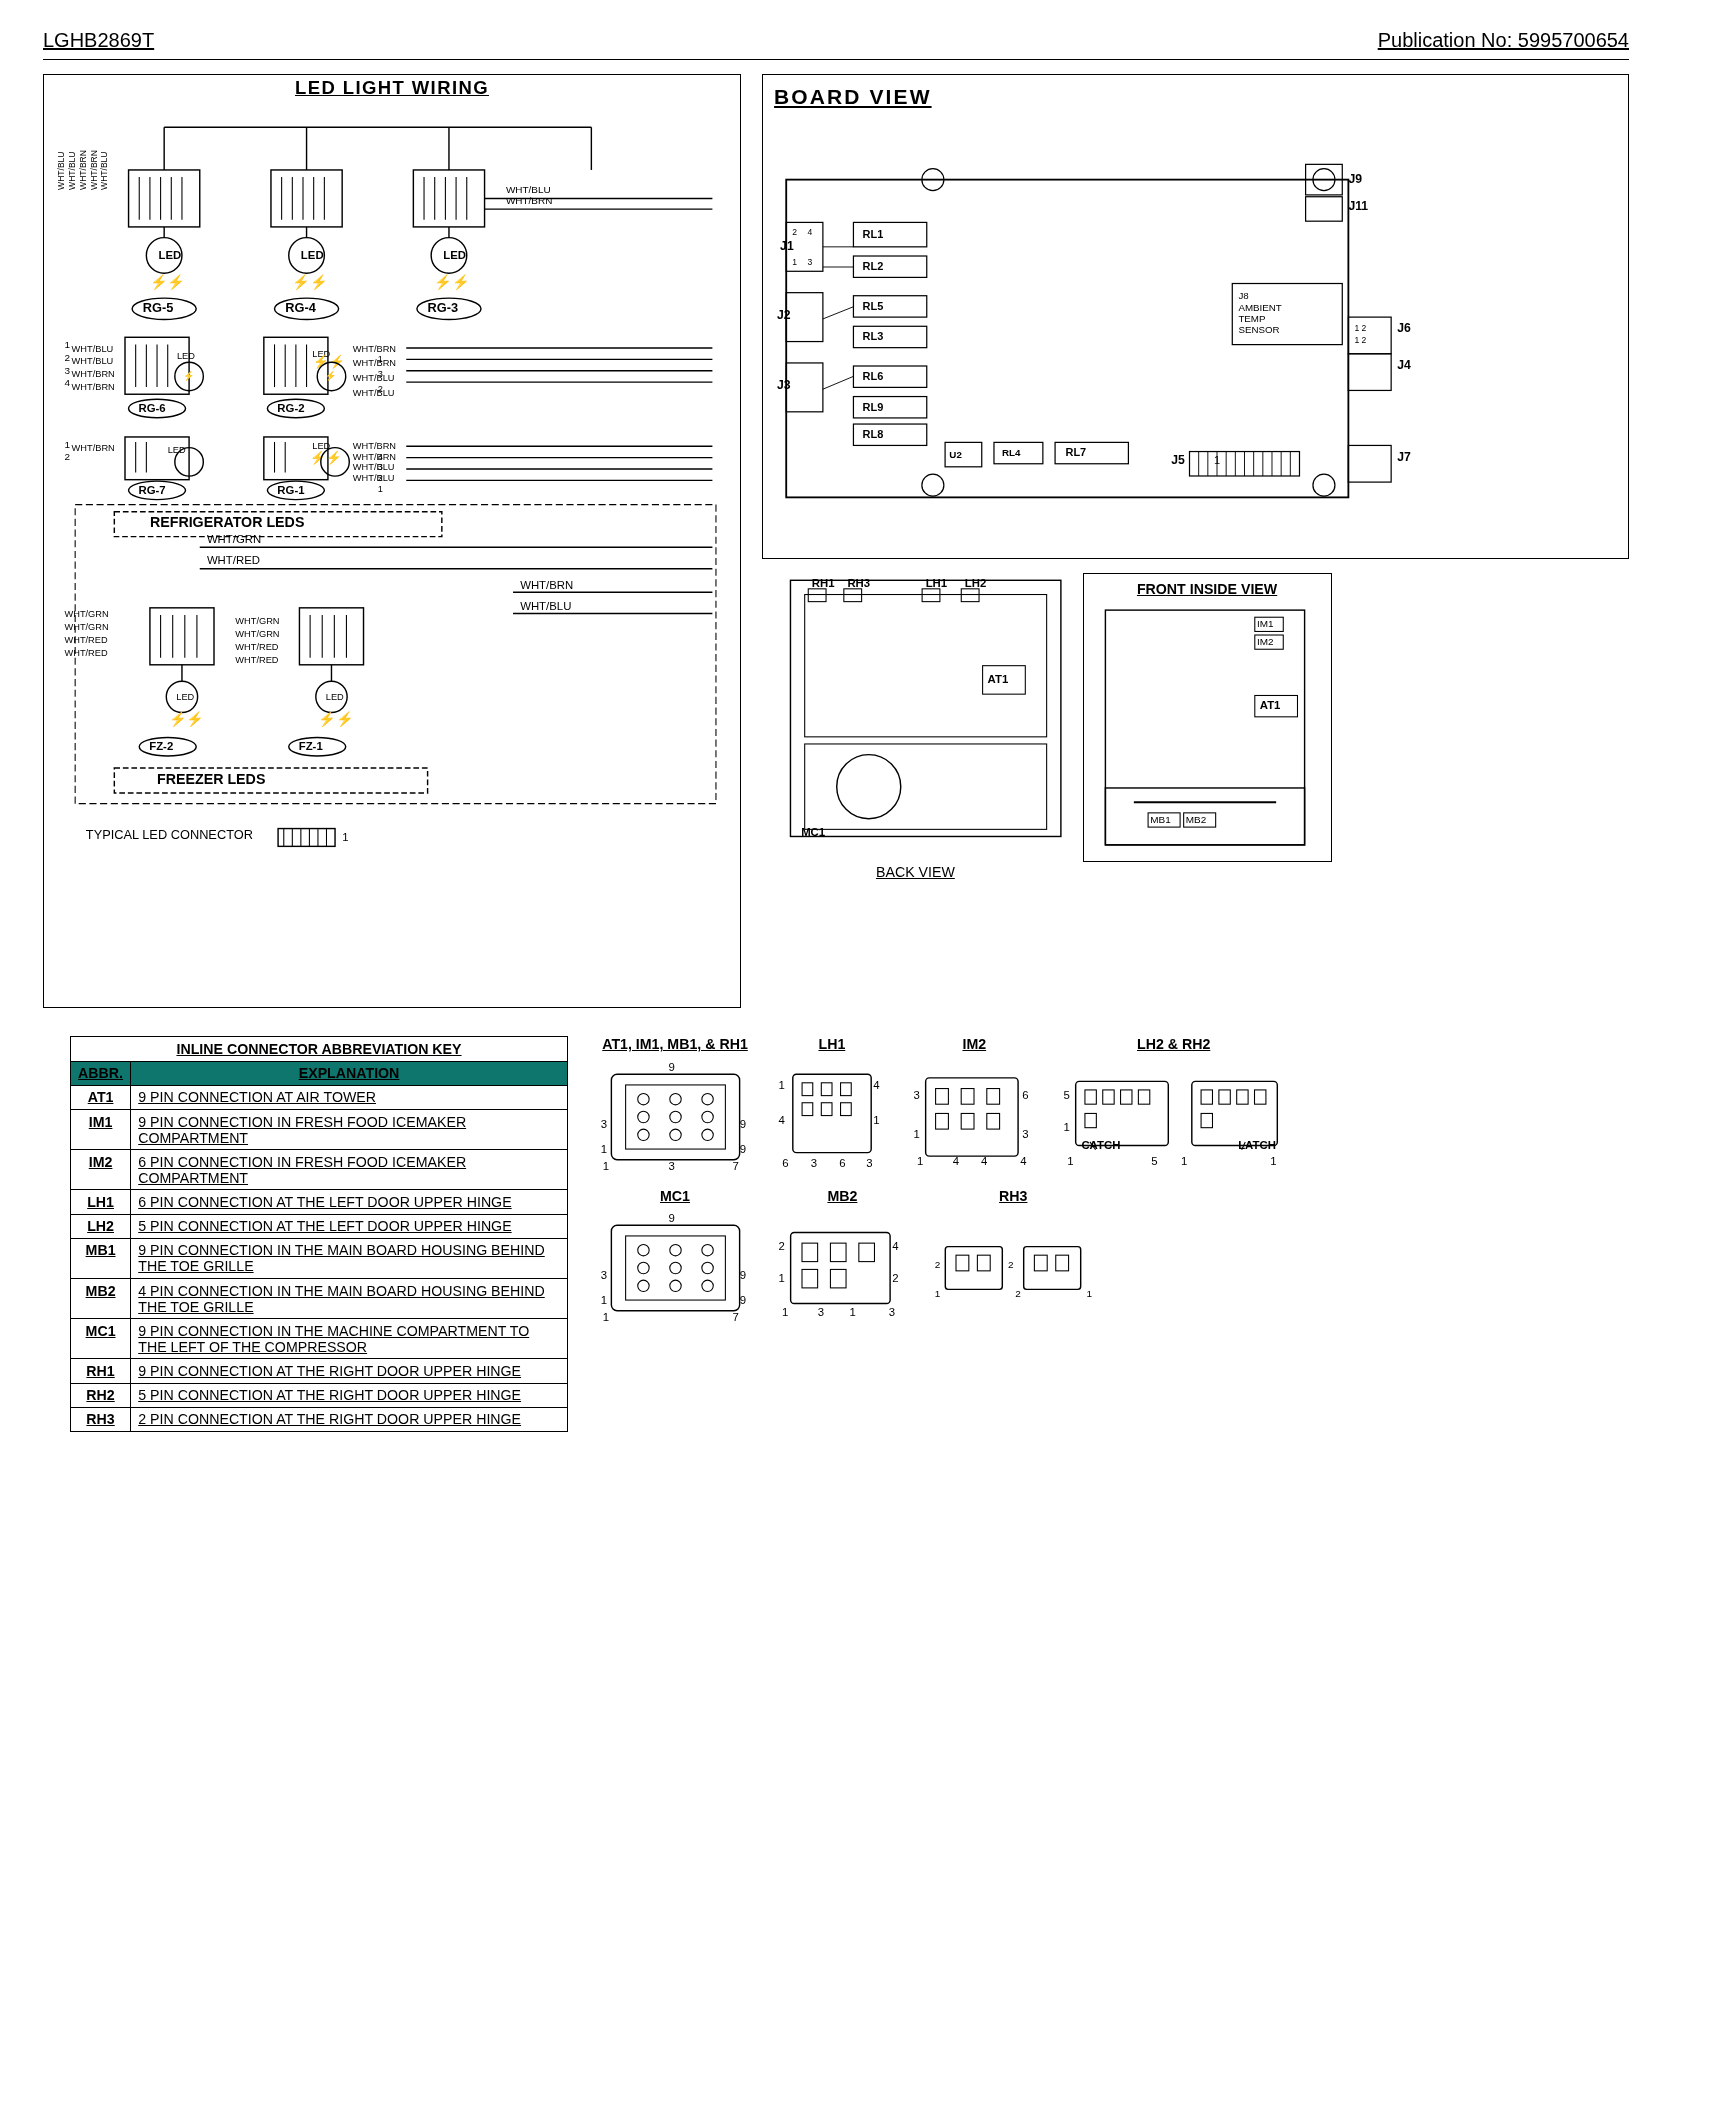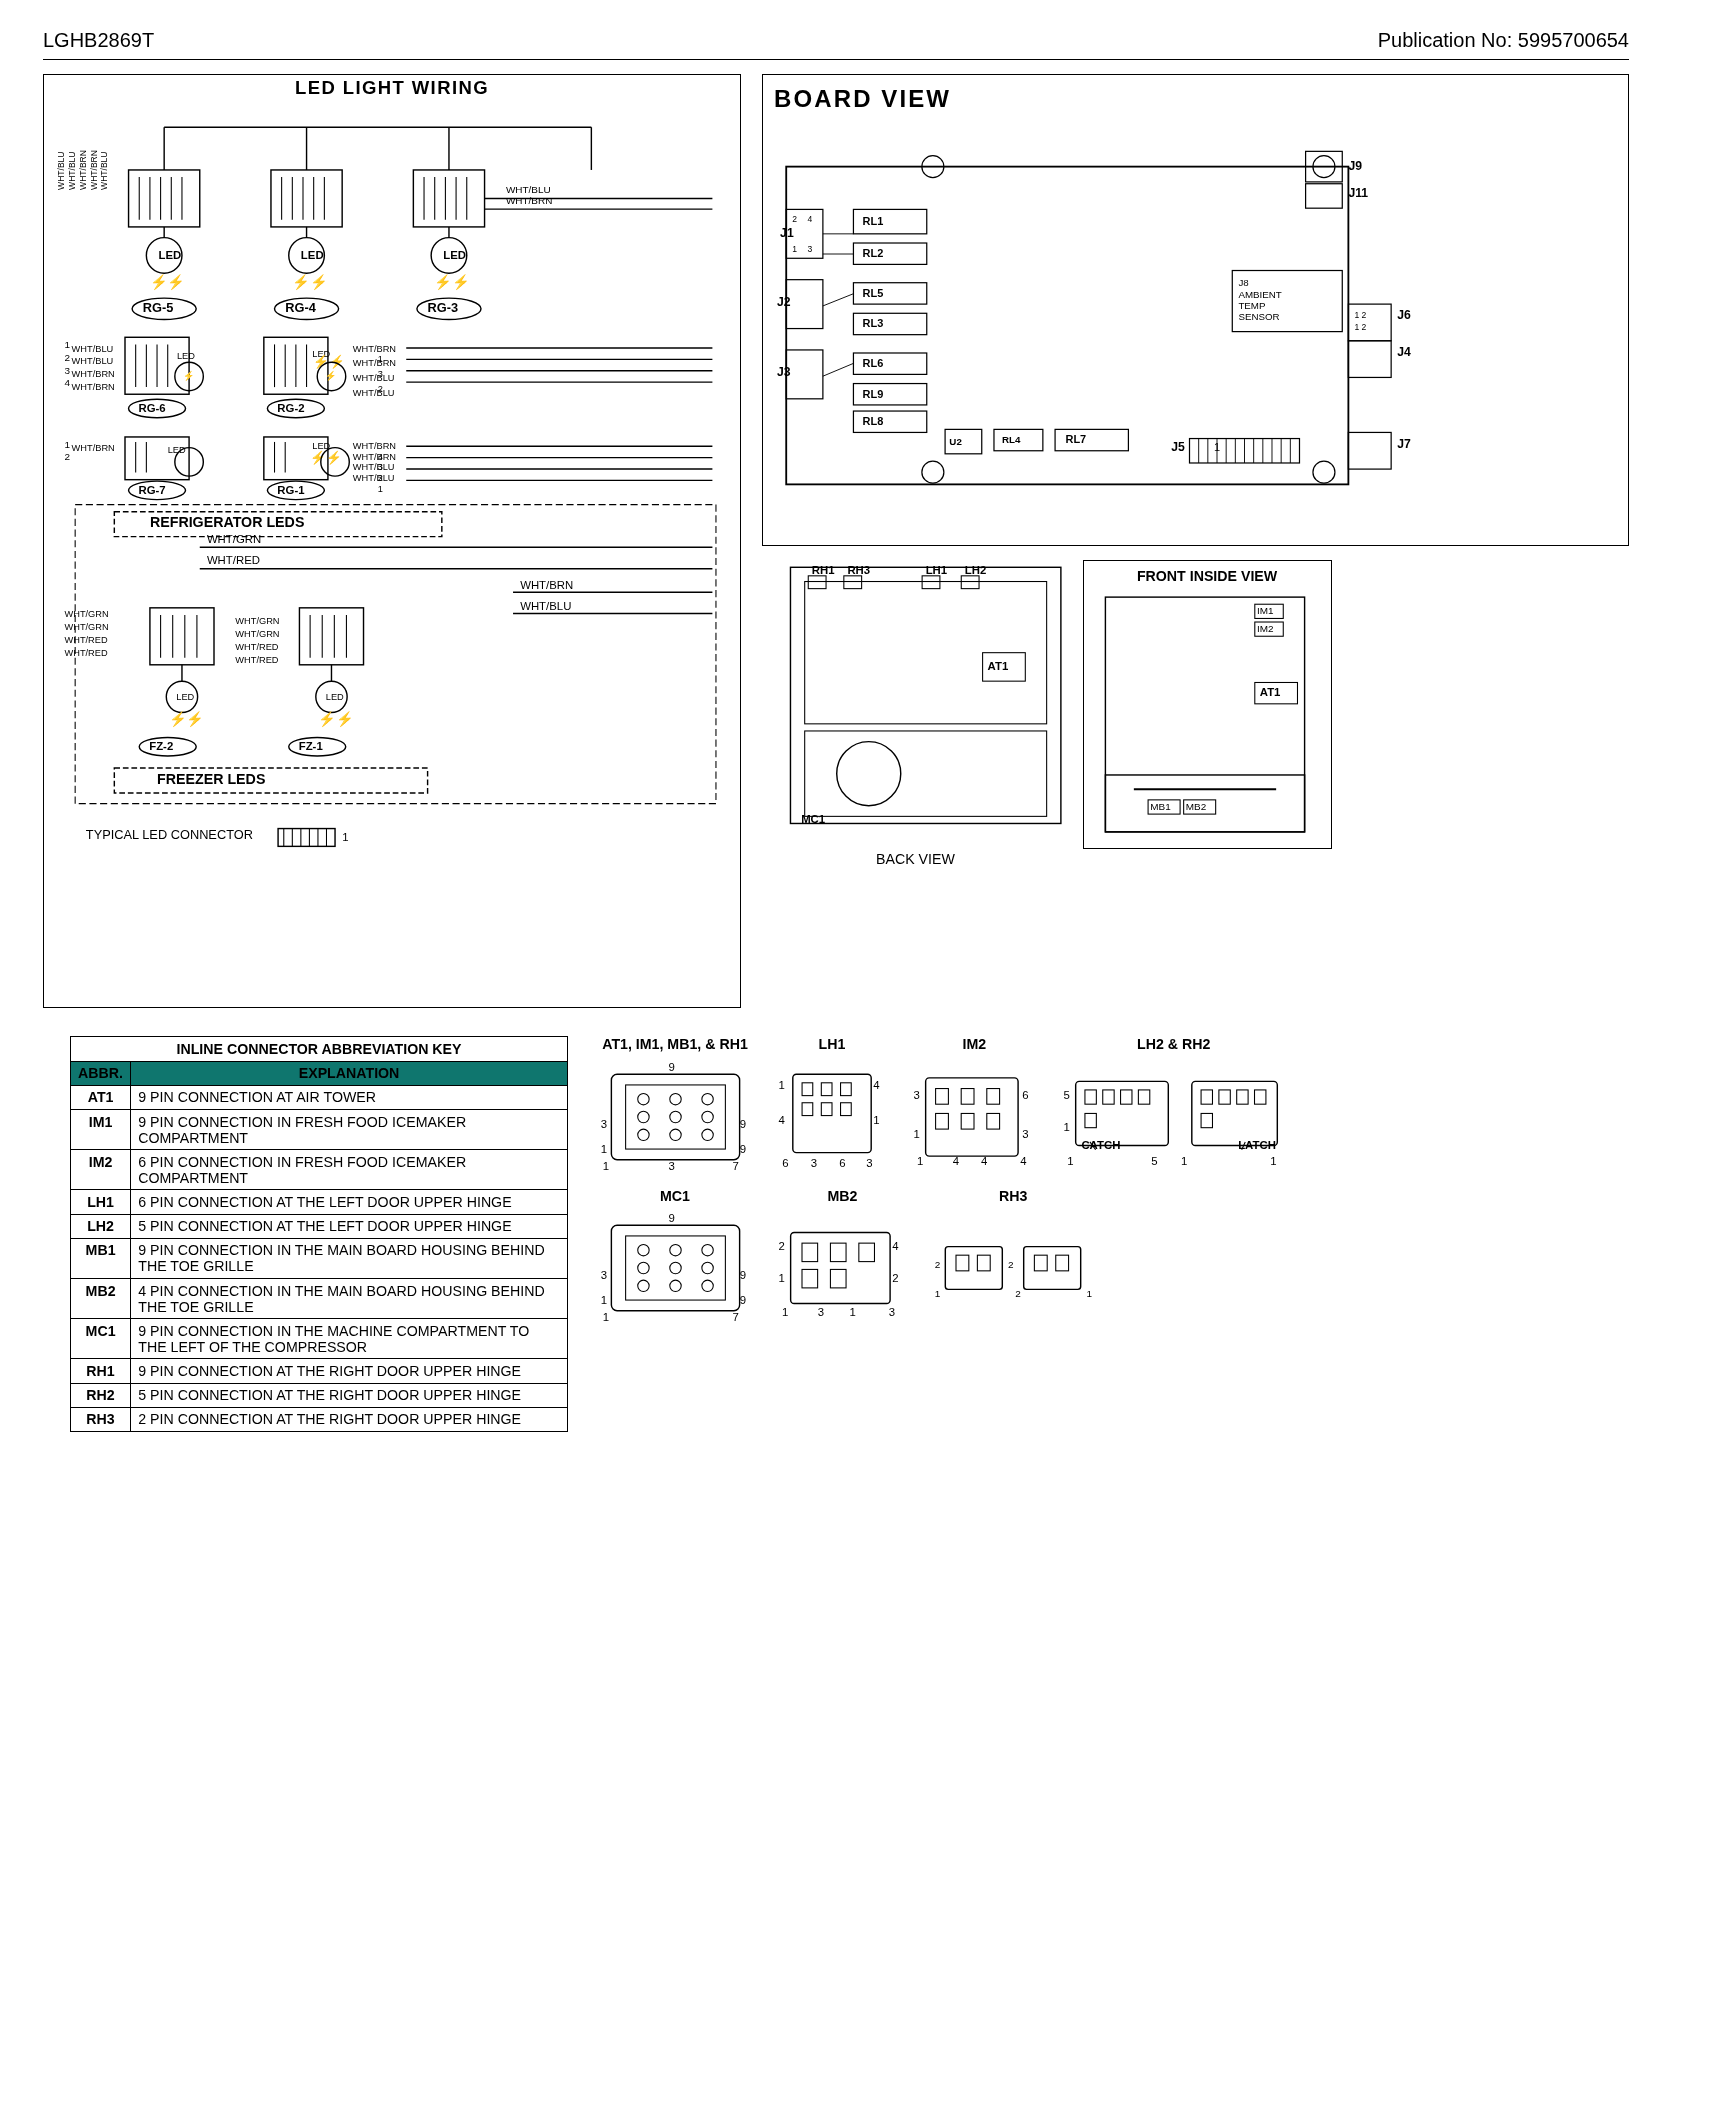--- a/index.html
+++ b/index.html
@@ -10,20 +10,21 @@
       min-height: 2119px;
       position: relative;
       overflow: hidden;
     }
     .page {
       width: 1672px;
       min-height: 2119px;
       background: #fff;
       padding: 28.5px 43px;
       position: relative;
+      text-decoration: underline;
     }
     .header-row {
       display: flex;
       justify-content: space-between;
       align-items: center;
       margin-bottom: 7.1px;
       font-size: 20px;
       font-weight: normal;
     }
     .title-row {
@@ -63,24 +64,24 @@
       flex-direction: column;
       gap: 14.2px;
     }
     .board-view-section {
       border: 0.7px solid #000;
       position: relative;
       padding: 10.7px;
       min-height: 427px;
     }
     .board-view-title {
-      font-size: 24px;
+      font-size: 21px;
       font-weight: bold;
       letter-spacing: 2.1px;
-      margin-bottom: 6px;
+      margin-bottom: 23px;
     }
     .back-front-row {
       display: flex;
       gap: 14.2px;
     }
     .back-view-label {
       text-align: center;
       font-size: 14.2px;
       margin-top: 3.6px;
     }

